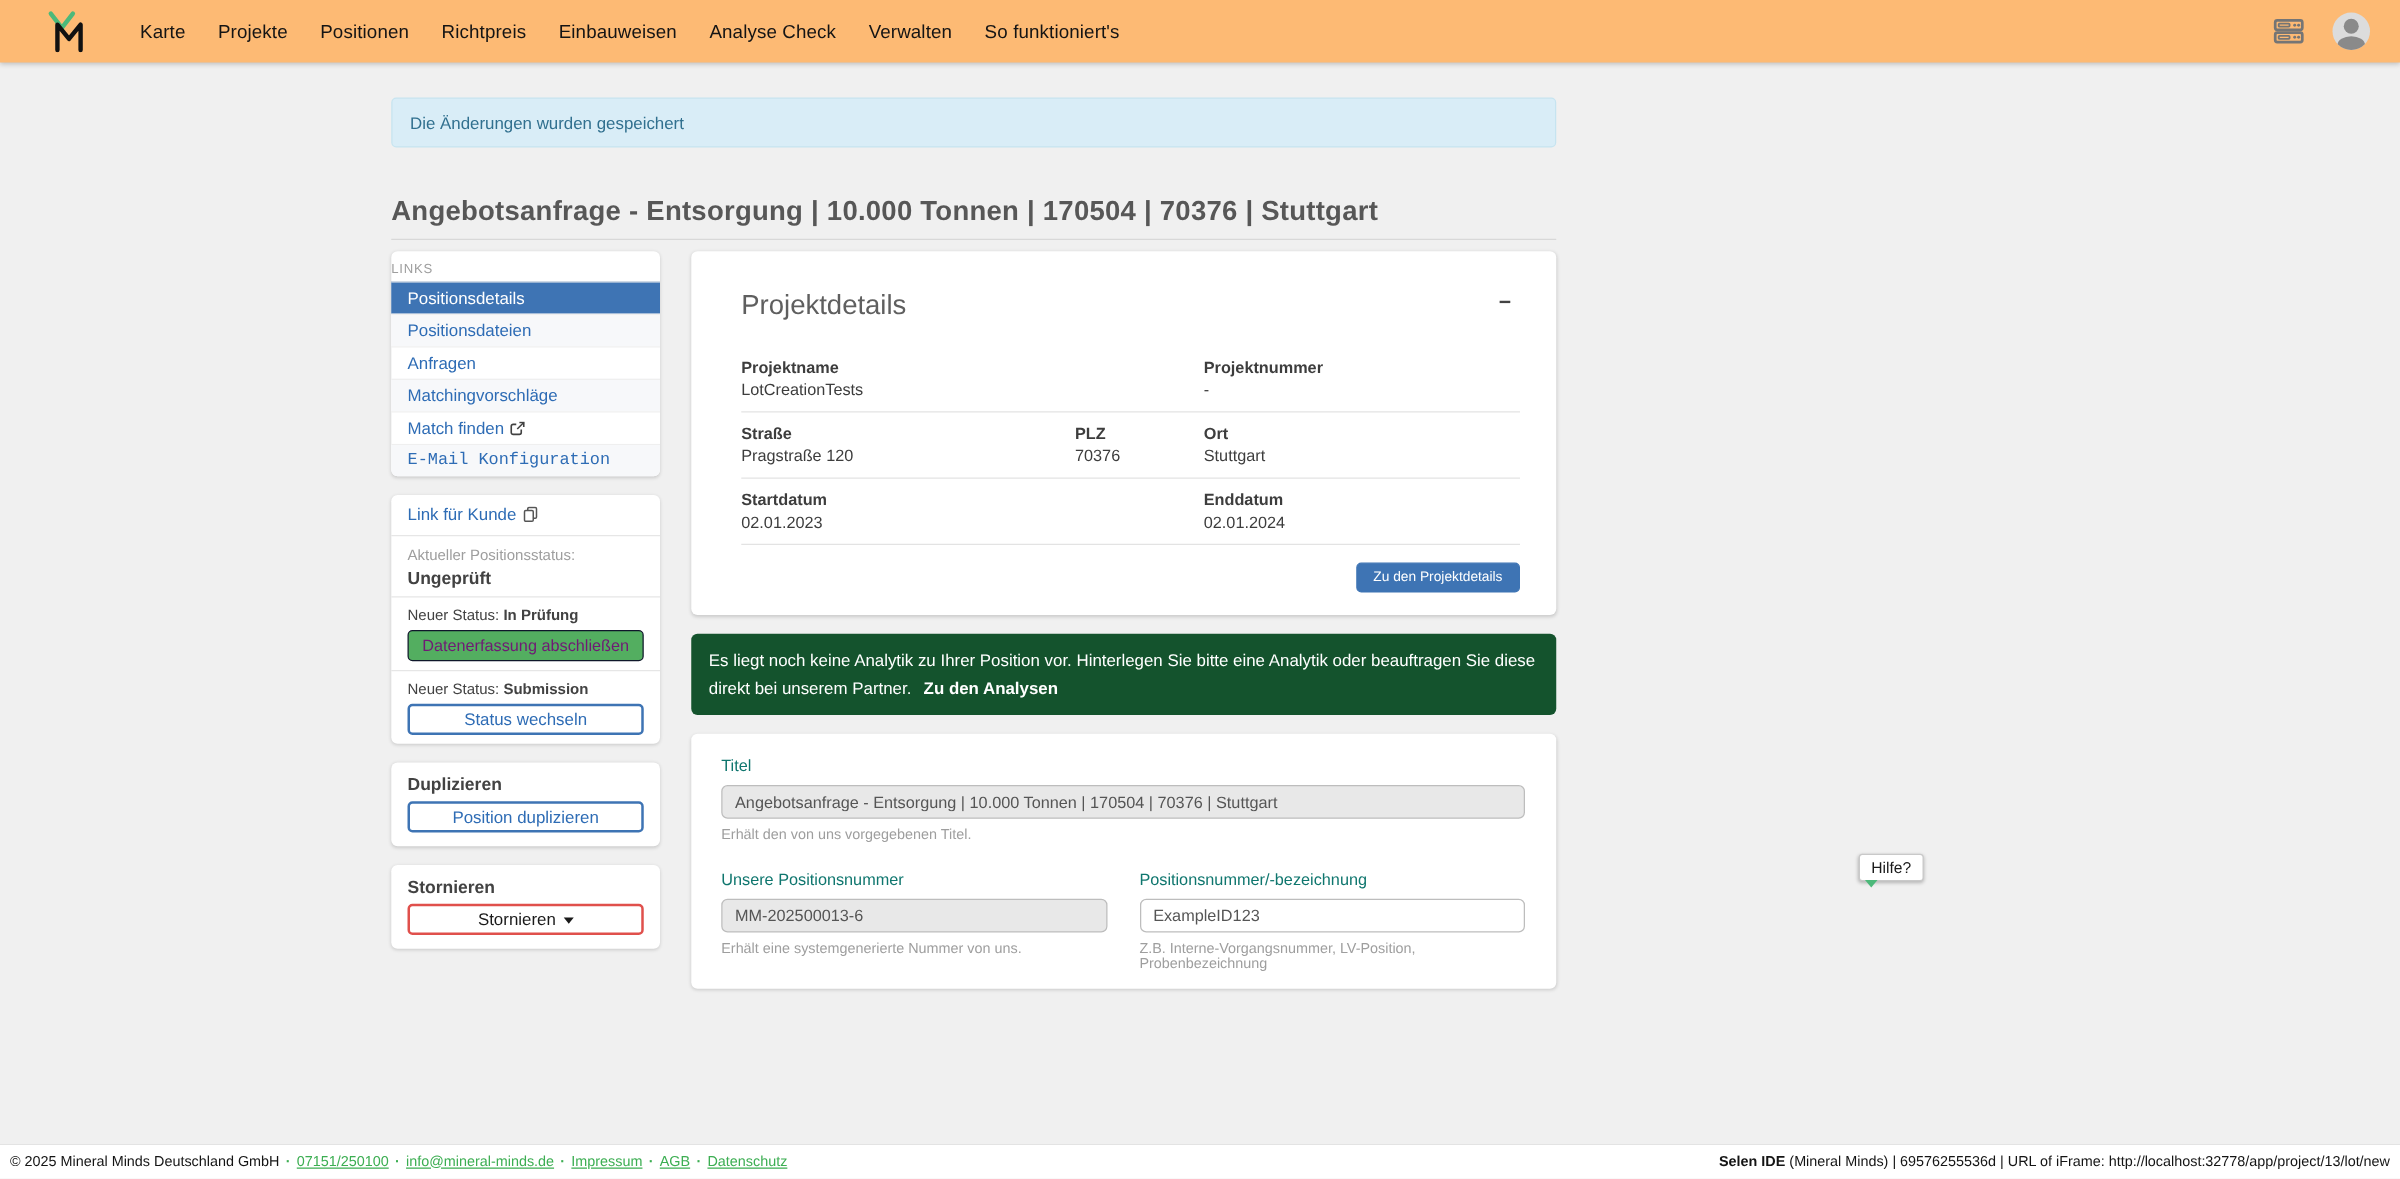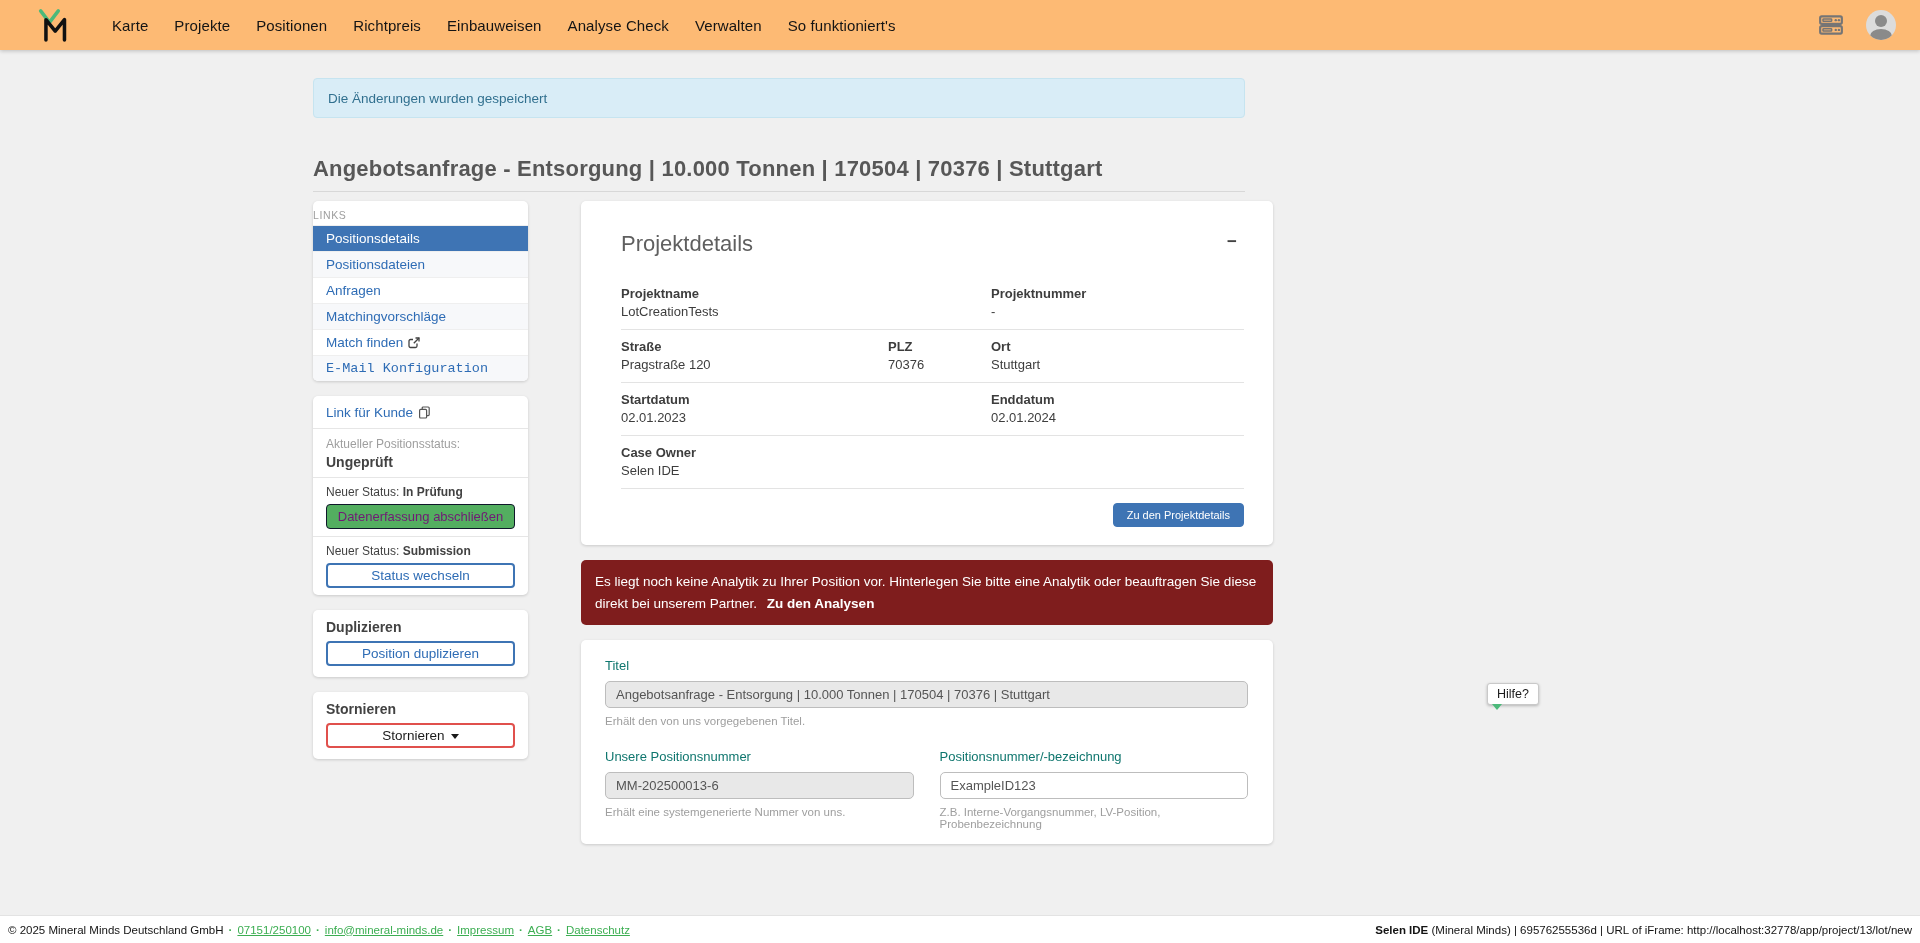--- a/index.html
+++ b/index.html
@@ -36,21 +36,21 @@
   .alert-info {
     margin-top:28px; height:40px; background:#d9edf7; border:1px solid #c6e4f0;
     border-radius:4px; color:#31708f; font-size:13.5px;
     display:flex; align-items:center; padding-left:14px;
   }
   .page-title { margin-top:38px; font-size:22px; font-weight:700; color:#575757; letter-spacing:.2px; }
   .title-rule { margin-top:9px; border:none; border-top:1px solid #d8d8d8; }
 
   .columns { display:flex; gap:25px; margin-top:9px; align-items:flex-start; }
   .sidebar { width:215px; flex:0 0 215px; display:flex; flex-direction:column; gap:15px; }
-  .content { width:692px; flex:0 0 692px; display:flex; flex-direction:column; gap:15px;margin-left:28px; }
+  .content { width:692px; flex:0 0 692px; display:flex; flex-direction:column; gap:15px; }
 
   .card { background:#fff; border-radius:5px; box-shadow:0 1px 3px rgba(0,0,0,.16); }
 
   
   .links-header { padding:8px 0 4px; font-size:10.5px; letter-spacing:.6px; color:#9e9e9e; }
   .link-item {
     display:flex; align-items:center; gap:5px; padding:4px 13px; font-size:13.5px; font-weight:500;
     color:#2e6cb5; text-decoration:none; border-top:1px solid #efefef; cursor:pointer; line-height:17px;
   }
   .link-item:nth-child(odd) { background:#f7f8fa; }
@@ -80,21 +80,21 @@
   .pd-grid { margin-top:20px; }
   .pd-row { display:grid; grid-template-columns:267px 103px 1fr; padding:8px 0 9px; border-bottom:1px solid #e3e3e3; }
   .pd-row .span2 { grid-column:span 2; }
   .pd-row .span3 { grid-column:span 3; }
   .f-label { font-size:13px; font-weight:700; color:#3d3d3d; line-height:17px; }
   .f-value { font-size:13px; color:#3d3d3d; line-height:16px; margin-top:2px; }
   .pd-actions { display:flex; justify-content:flex-end; padding-top:14px; }
   .btn-blue { background:#3e74b4; color:#fff; border:1px solid #3e74b4; border-radius:4px; font-size:11px; padding:5px 13px; cursor:pointer; font-family:inherit; }
 
   
-  .banner { background:#7f1d1d; border-radius:5px; color:#fff; padding:11px 14px; font-size:13.5px; line-height:1.6; }
+  .banner { background:#14532d; border-radius:5px; color:#fff; padding:11px 14px; font-size:13.5px; line-height:1.6; }
   .banner a { color:#fff; font-weight:700; text-decoration:none; margin-left:6px; cursor:pointer; }
 
   
   .form-card { padding:18px 25px 14px 24px; }
   .form-label { font-size:13px; font-weight:500; color:#0f766e; margin-bottom:8px; }
   .text-input {
     width:100%; height:27px; border:1px solid #bdbdbd; border-radius:5px;
     font-size:13px; color:#555; padding:0 10px; font-family:inherit; background:#fff;
   }
   .text-input:disabled { background:#e8e8e8; color:#555; }
@@ -277,26 +277,20 @@
           <div class="pd-row">
             <div class="span2">
               <div class="f-label">Startdatum</div>
               <div class="f-value">02.01.2023</div>
             </div>
             <div>
               <div class="f-label">Enddatum</div>
               <div class="f-value">02.01.2024</div>
             </div>
           </div>
-          <div class="pd-row">
-            <div class="span3">
-              <div class="f-label">Case Owner</div>
-              <div class="f-value">Selen IDE</div>
-            </div>
-          </div>
         </div>
 
         <div class="pd-actions">
           <button class="btn-blue">Zu den Projektdetails</button>
         </div>
       </div>
 
       <div class="banner">
         <span>Es liegt noch keine Analytik zu Ihrer Position vor. Hinterlegen Sie bitte eine Analytik oder beauftragen Sie diese direkt bei unserem Partner.</span>
         <a>Zu den Analysen</a>

